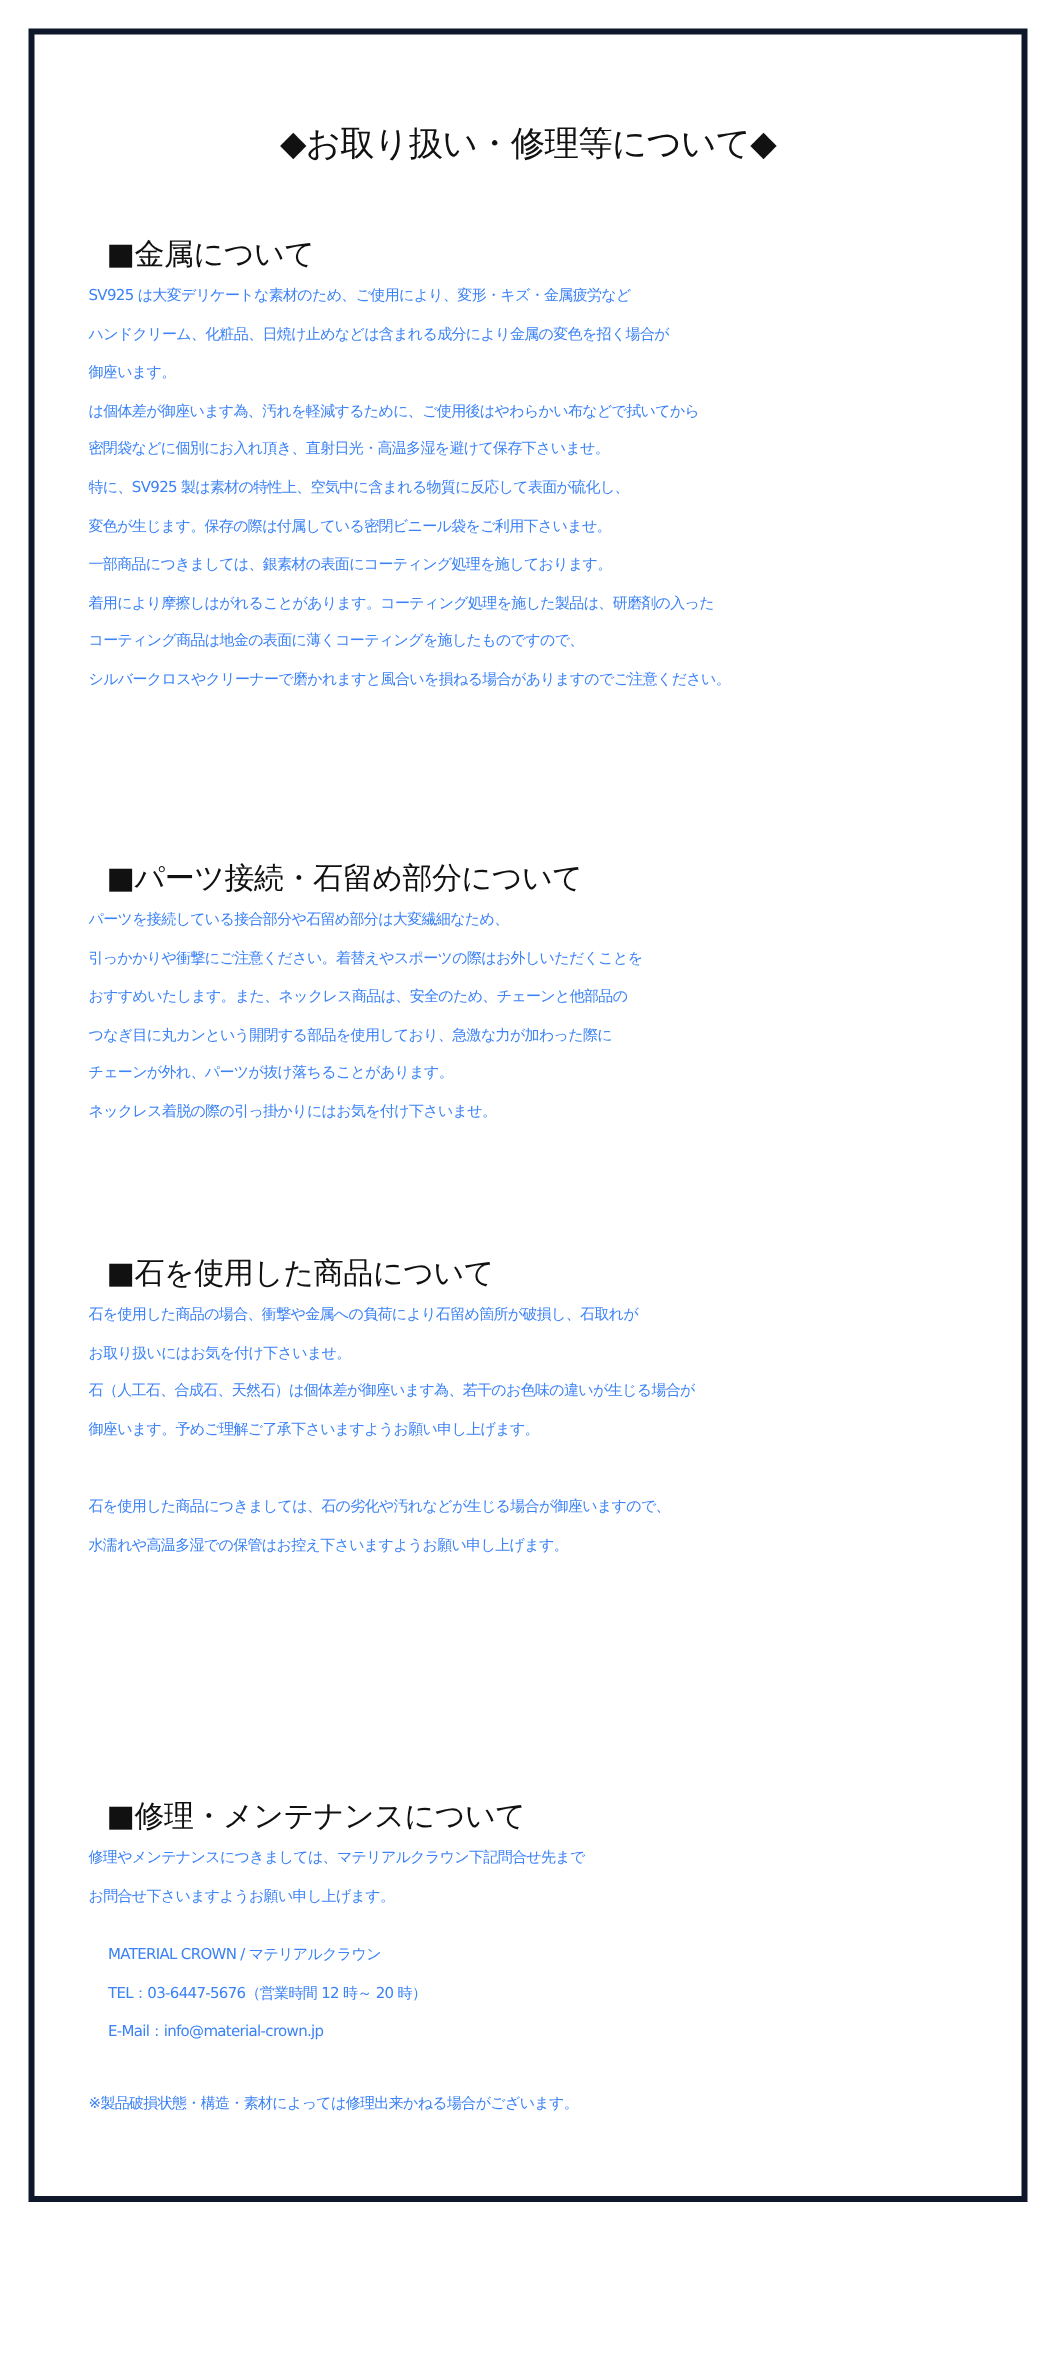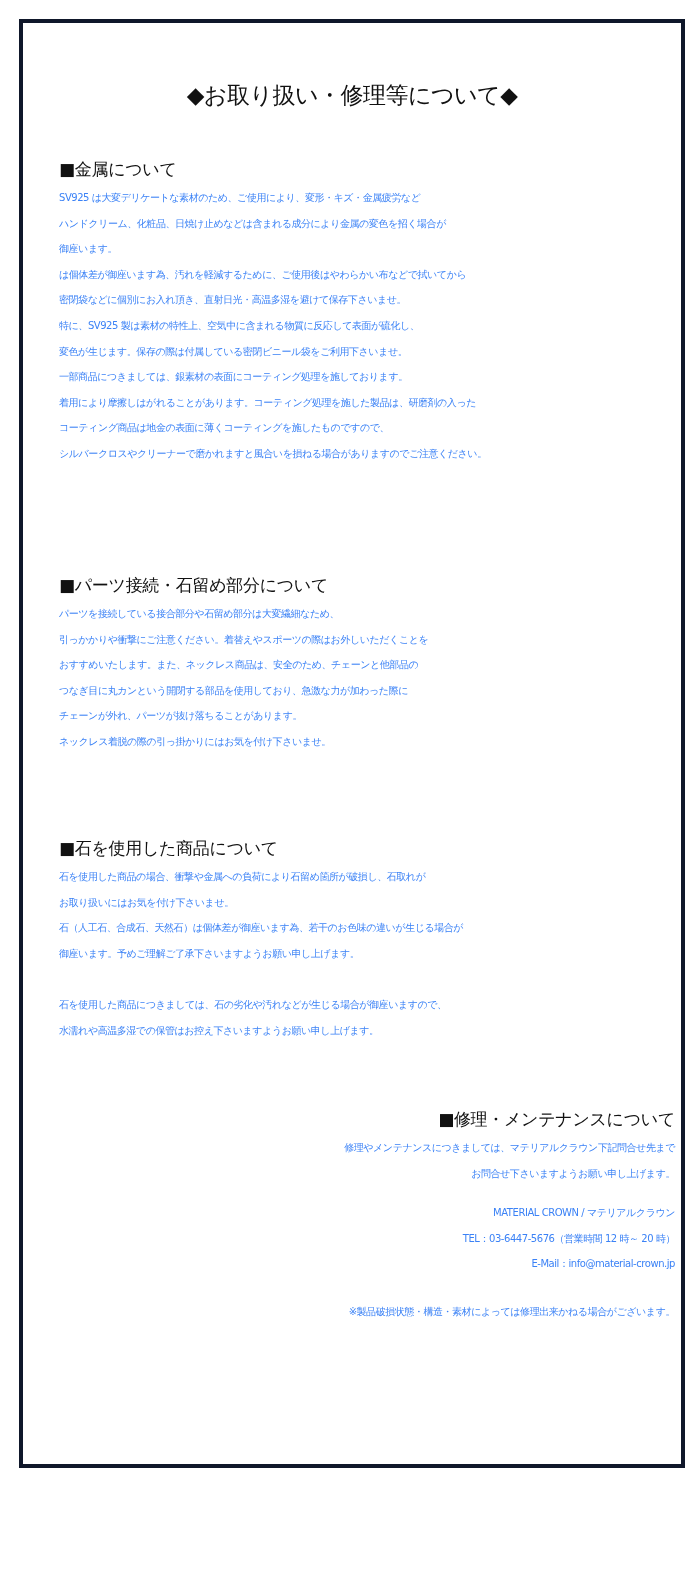--- a/index.html
+++ b/index.html
@@ -14,21 +14,21 @@
       border: 4px solid #0f172a;
       background: #ffffff;
     }
     .title {
       position: absolute; left: 0; right: 0; top: 57px;
       text-align: center; font-size: 23px; letter-spacing: -0.5px;
       color: #111;
     }
     .section { position: absolute; left: 36px; right: 6px; }
     .sec-head {
-      font-size: 17px; line-height: 24px; color: #111; margin: 0 0 4px 0;
+      font-size: 20px; line-height: 24px; color: #111; margin: 0 0 4px 12px;
       letter-spacing: -0.3px;
     }
     .para { margin: 0; }
     .line {
       font-size: 10px; line-height: 25.6px; white-space: nowrap;
       letter-spacing: -0.45px; color: #3b82f6;
     }
     .contact { margin-top: 14px; padding-left: 13px; }
     .note { margin-top: 22px; }
     .spacer { height: 25.6px; }
@@ -75,21 +75,21 @@
       <div class="line">石を使用した商品の場合、衝撃や金属への負荷により石留め箇所が破損し、石取れが</div>
       <div class="line">お取り扱いにはお気を付け下さいませ。</div>
       <div class="line">石（人工石、合成石、天然石）は個体差が御座います為、若干のお色味の違いが生じる場合が</div>
       <div class="line">御座います。予めご理解ご了承下さいますようお願い申し上げます。</div>
       <div class="spacer"></div>
       <div class="line">石を使用した商品につきましては、石の劣化や汚れなどが生じる場合が御座いますので、</div>
       <div class="line">水濡れや高温多湿での保管はお控え下さいますようお願い申し上げます。</div>
     </div>
   </div>
 
-  <div class="section" style="top:1084px;text-align:right;">
+  <div class="section" style="top:1175px;">
     <div class="sec-head">■修理・メンテナンスについて</div>
     <div class="para">
       <div class="line">修理やメンテナンスにつきましては、マテリアルクラウン下記問合せ先まで</div>
       <div class="line">お問合せ下さいますようお願い申し上げます。</div>
     </div>
     <div class="contact">
       <div class="line">MATERIAL CROWN / マテリアルクラウン</div>
       <div class="line">TEL：03-6447-5676（営業時間 12 時～ 20 時）</div>
       <div class="line">E-Mail：info@material-crown.jp</div>
     </div>

